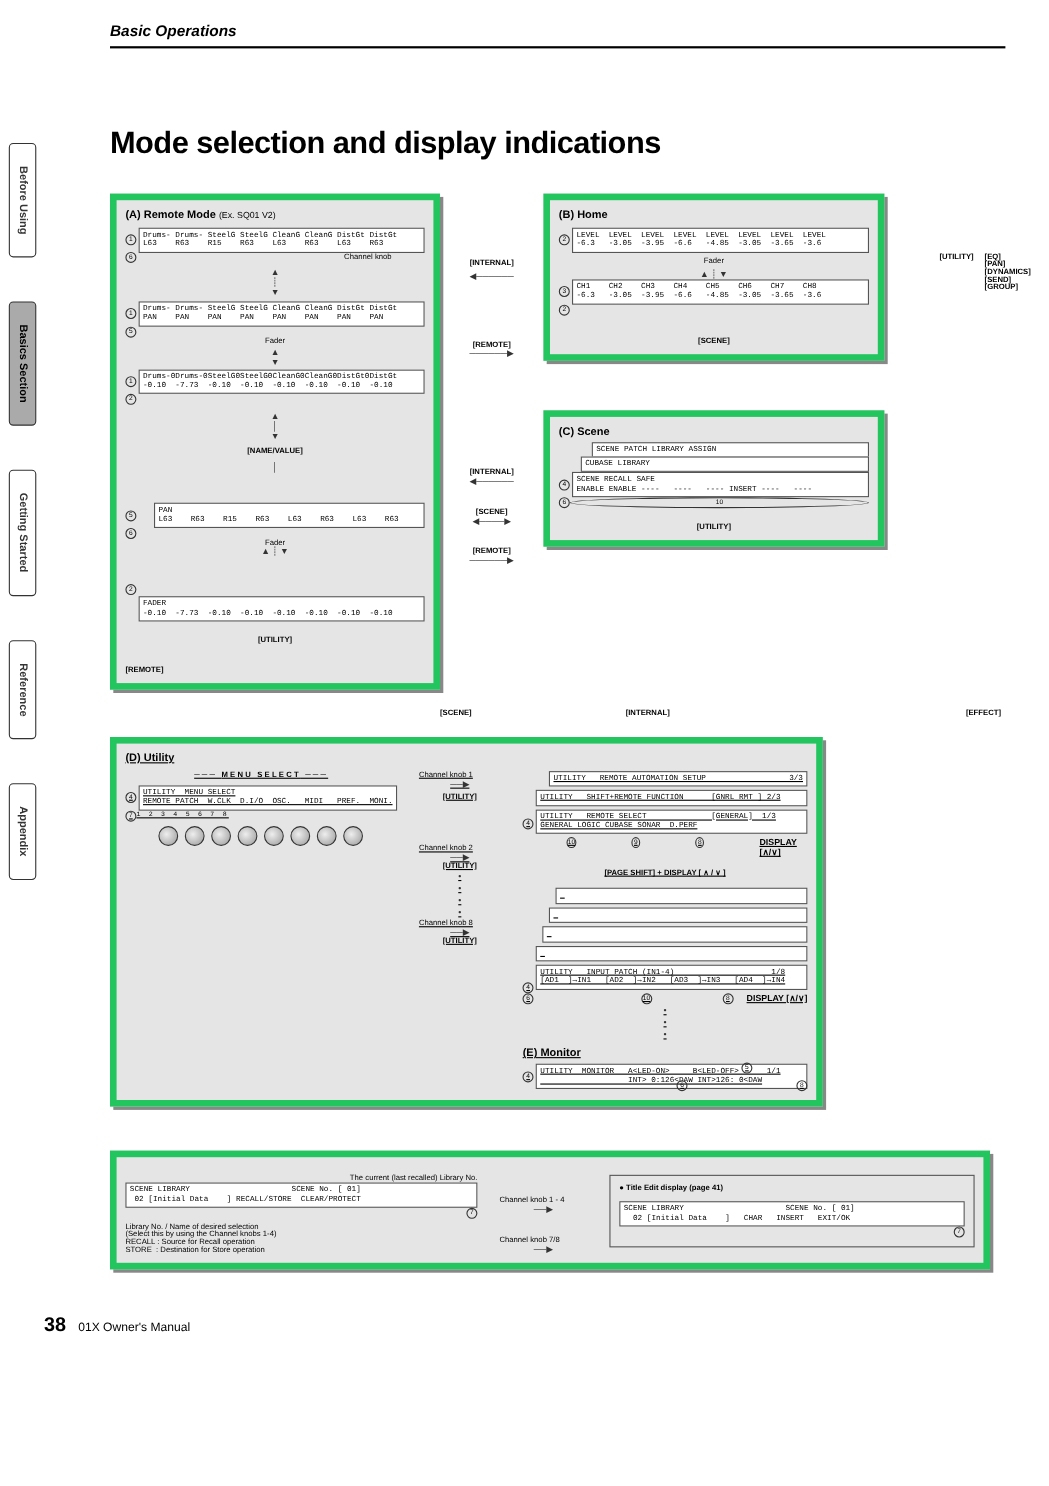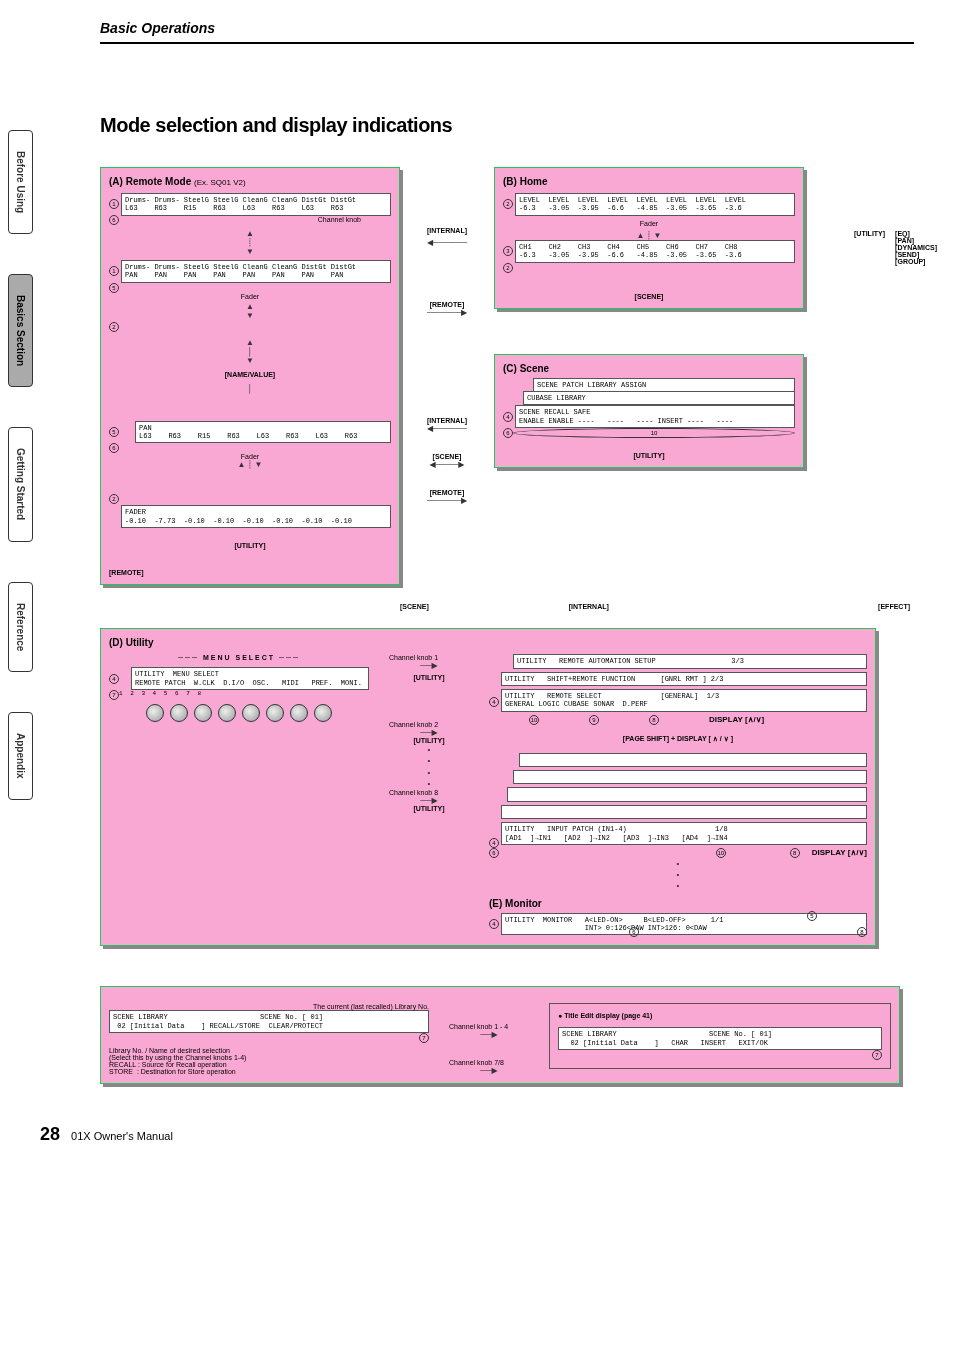--- a/index.html
+++ b/index.html
@@ -3,23 +3,23 @@
 <meta charset="utf-8">
 <style>
   * { margin: 0; padding: 0; box-sizing: border-box; }
   body { font-family: Arial, Helvetica, sans-serif; background: #fff; width: 954px; }
   .page { width: 954px; padding: 20px 40px 20px 0; position: relative; }
   .running-header { font-size: 14px; font-weight: bold; font-style: italic; color: #000; margin-left: 100px; margin-bottom: 8px; border-bottom: 2px solid #000; padding-bottom: 6px; }
   .side-tabs { position: absolute; left: 8px; top: 130px; width: 30px; }
   .tab { writing-mode: vertical-rl; text-orientation: mixed; font-size: 10px; font-weight: bold; padding: 20px 6px; border: 1px solid #333; text-align: center; border-radius: 4px; background: #fff; color: #333; }
   .tab.active { background: #aaa; color: #000; }
   .tab.pad { margin-bottom: 40px; }
-  h1.main-title { font-size: 20px; font-weight: 900; font-family: Arial, sans-serif; margin: 70px 0 30px 100px; letter-spacing: -0.5px; }
+  h1.main-title { font-size: 28px; font-weight: 900; font-family: Arial, sans-serif; margin: 70px 0 30px 100px; letter-spacing: -0.5px; }
   .diagram-area { margin-left: 100px; width: 810px; }
-  .card { border: 1px solid #22c55e; padding: 8px; position: relative; background: #f9a8d4; box-shadow: 3px 3px 0 #888; }
+  .card { border: 6px solid #22c55e; padding: 8px; position: relative; background: #e5e5e5; box-shadow: 3px 3px 0 #888; }
   .card-title { font-size: 10px; font-weight: bold; }
   .card-title .sub { font-size: 8px; font-weight: normal; }
   .lcd { font-family: "Courier New", monospace; font-size: 7px; border: 1px solid #555; padding: 2px 3px; background: #fff; line-height: 1.2; white-space: pre; overflow: hidden; }
   .arrow-label { font-size: 7px; font-weight: bold; text-align: center; }
   .knob-row { display: flex; gap: 6px; justify-content: center; margin-top: 4px; }
   .knob { width: 18px; height: 18px; border-radius: 50%; border: 1px solid #333; background: radial-gradient(circle at 40% 40%, #eee, #999); position: relative; }
   .circ-num { display: inline-block; width: 10px; height: 10px; border: 1px solid #333; border-radius: 50%; font-size: 6px; text-align: center; line-height: 9px; }
   .footer { margin-top: 40px; font-size: 11px; margin-left: 40px; }
   .footer .pn { font-size: 18px; font-weight: 900; margin-right: 8px; }
   .row { display: flex; }
@@ -66,20 +66,25 @@
           <div class="row" style="align-items:center; gap:2px;">
             <span class="circ-num">1</span>
             <div class="lcd" style="flex:1;"><span>Drums- Drums- SteelG SteelG CleanG CleanG DistGt DistGt</span>
 <span>PAN    PAN    PAN    PAN    PAN    PAN    PAN    PAN</span></div>
           </div>
           <div class="row">
               <span class="circ-num">5</span>
             </div>
           <div class="small-text" style="text-align:center;">Fader</div>
           <div style="text-align:center; margin:2px 0;" class="conn">▲<br>▼</div>
+          <div class="row" style="align-items:center; gap:2px;">
+            <span class="circ-num">1</span>
+            <div class="lcd" style="flex:1;"><span>Drums-0Drums-0SteelG0SteelG0CleanG0CleanG0DistGt0DistGt</span>
+<span>-0.10  -7.73  -0.10  -0.10  -0.10  -0.10  -0.10  -0.10</span></div>
+          </div>
           <div class="row">
               <span class="circ-num">2</span>
             </div>
           <div style="text-align:center; margin:6px 0;" class="conn">▲<br>│<br>▼</div>
           <div class="arrow-label">[NAME/VALUE]</div>
           <div style="text-align:center; margin:6px 0;" class="conn">│</div>
           <div class="row" style="align-items:center; gap:16px; margin-top:28px;">
             <span class="circ-num">5</span>
             <div class="lcd" style="flex:1;"><span>PAN</span>
 <span>L63    R63    R15    R63    L63    R63    L63    R63</span></div>
@@ -169,27 +174,27 @@
         </div>
       </div>
     </div>
 
     <div class="row" style="margin:18px 0; gap:140px; padding-left:300px;">
       <span class="arrow-label">[SCENE]</span>
       <span class="arrow-label">[INTERNAL]</span>
       <span class="arrow-label" style="margin-left:auto;">[EFFECT]</span>
     </div>
 
-    <div class="card" style="width:776px;">
+    <div class="card" style="width:648px;text-decoration:underline;">
       <div class="card-title">(D) Utility</div>
       <div class="row" style="gap:20px; margin-top:6px; align-items:flex-start;">
 
         <div style="width:260px;">
           <div class="arrow-label" style="text-align:center; letter-spacing:2px;">─── <span>MENU SELECT</span> ───</div>
-          <div class="row" style="gap:12px; align-items:center; margin-top:6px;">
+          <div class="row" style="gap:2px; align-items:center; margin-top:6px;">
             <span class="circ-num">4</span>
             <div class="lcd" style="flex:1;"><span>UTILITY  MENU SELECT</span>
 <span>REMOTE PATCH  W.CLK  D.I/O  OSC.   MIDI   PREF.  MONI.</span></div>
           </div>
           <div class="row">
               <span class="circ-num">7</span>
           <div class="num-strip" style="flex:1;">  1      2      3      4      5      6      7      8</div>
             </div>
           <div class="knob-row">
             <div class="knob"></div>
@@ -302,16 +307,16 @@
 <span>  02 [Initial Data    ]   CHAR   INSERT   EXIT/OK</span></div>
           <div class="row" style="justify-content:flex-end;">
               <span class="circ-num">7</span>
             </div>
         </div>
       </div>
     </div>
   </div>
 
   <div class="footer">
-    <span class="pn">28</span>
+    <span class="pn">38</span>
     <span>01X  Owner's Manual</span>
   </div>
 </div>
 
 </body></html>

